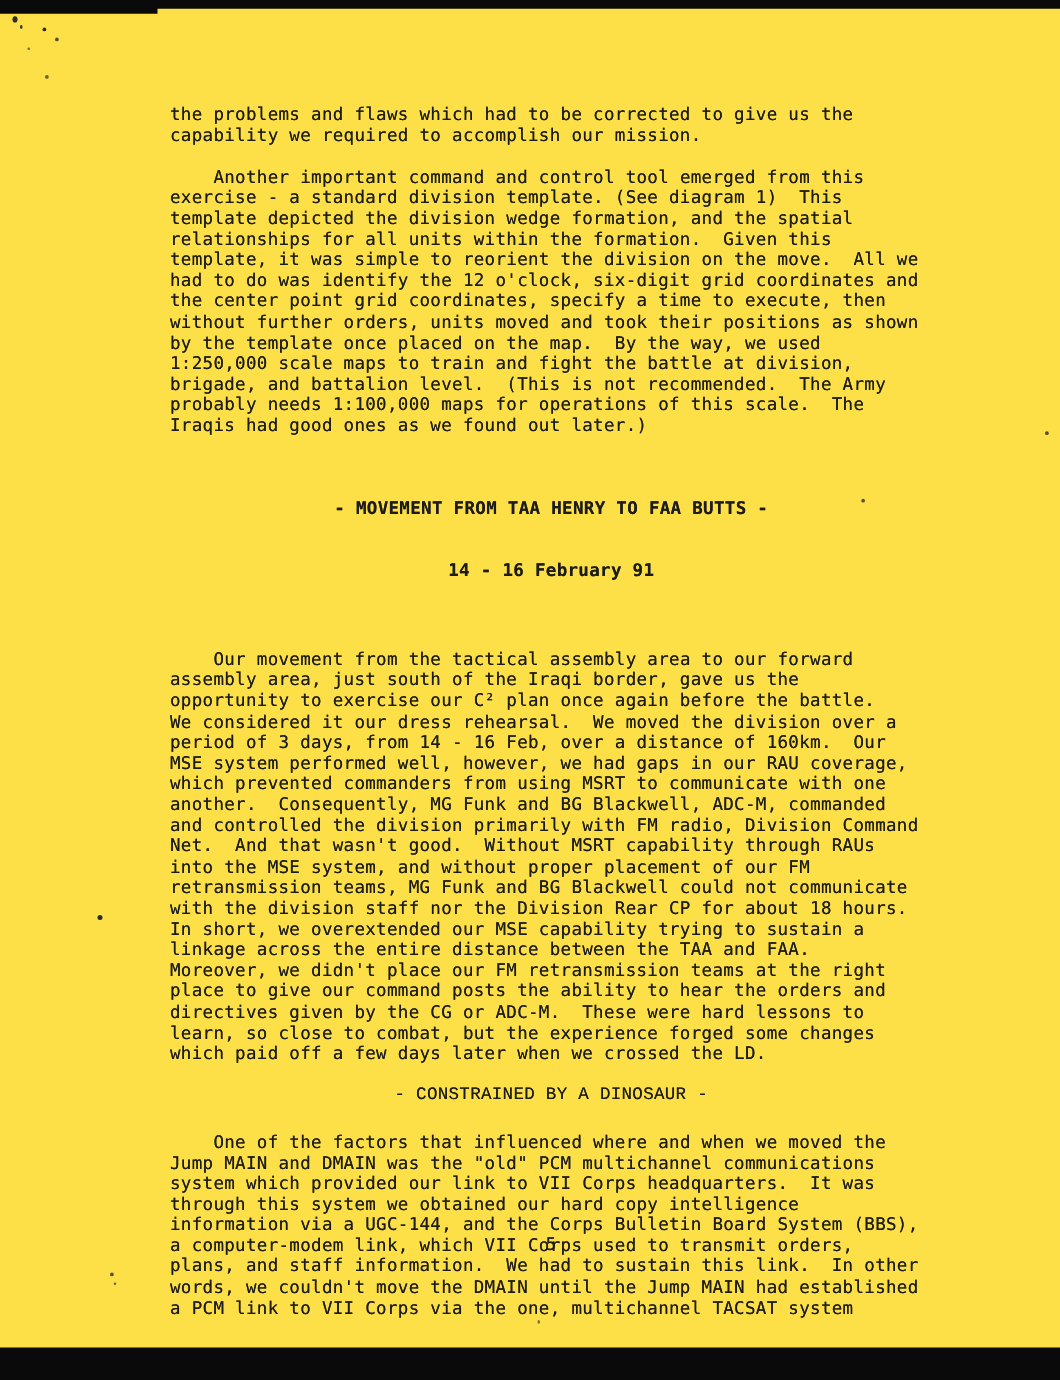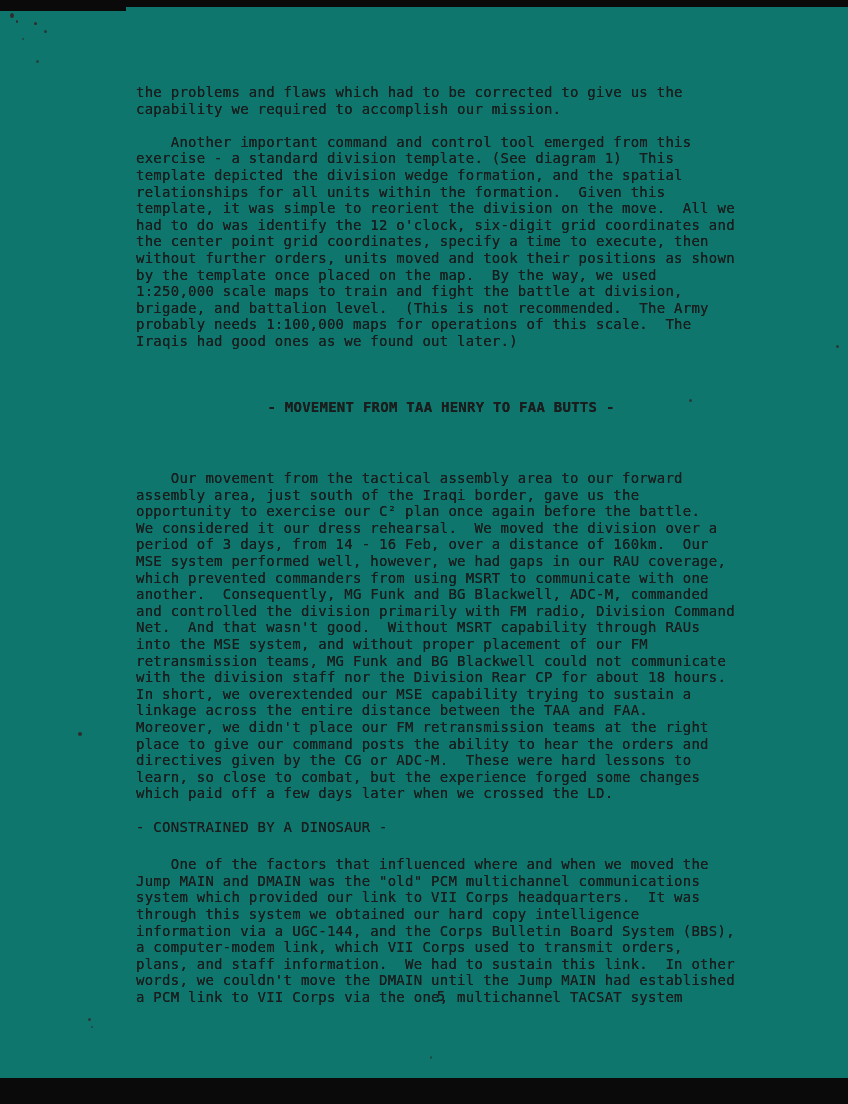--- a/index.html
+++ b/index.html
@@ -4,21 +4,21 @@
 <style>
   html, body {
     margin: 0;
     padding: 0;
     background: #e9e9e7;
   }
   .page {
     position: relative;
     width: 848px;
     height: 1104px;
-    background: #0f766e;
+    background: #fde047;
     overflow: hidden;
     font-family: "DejaVu Sans Mono", "Liberation Mono", monospace;
     color: #1c1c1c;
   }
   .scan-bar {
     position: absolute;
     left: 0;
     width: 100%;
     background: #0a0a0a;
   }
@@ -39,23 +39,24 @@
     margin: 0 0 16.6px 0;
     white-space: pre-wrap;
   }
   .heading-group {
     text-align: center;
     margin: 0 0 21px 0;
     white-space: pre-wrap;
   }
   .heading-group .h-line { white-space: pre-wrap; font-weight: bold; }
   .heading-single {
-    text-align: left;
+    text-align: center;
     margin: 8px 0 21px 0;
     white-space: pre-wrap;
+    font-family: Liberation Mono, monospace;
   }
   .page-number {
     position: absolute;
     left: 136px;
     top: 988px;
     width: 610px;
     text-align: center;
     font-size: 14px;
     letter-spacing: 0.25px;
     text-shadow: 0 0 0.4px rgba(10,10,10,0.75);
@@ -101,20 +102,21 @@
 the center point grid coordinates, specify a time to execute, then
 without further orders, units moved and took their positions as shown
 by the template once placed on the map.  By the way, we used
 1:250,000 scale maps to train and fight the battle at division,
 brigade, and battalion level.  (This is not recommended.  The Army
 probably needs 1:100,000 maps for operations of this scale.  The
 Iraqis had good ones as we found out later.)</div>
 
     <div class="heading-group">
       <div class="h-line">- MOVEMENT FROM TAA HENRY TO FAA BUTTS -</div>
+      <div class="h-line">14 - 16 February 91</div>
     </div>
 
     <div class="block">    Our movement from the tactical assembly area to our forward
 assembly area, just south of the Iraqi border, gave us the
 opportunity to exercise our C² plan once again before the battle.
 We considered it our dress rehearsal.  We moved the division over a
 period of 3 days, from 14 - 16 Feb, over a distance of 160km.  Our
 MSE system performed well, however, we had gaps in our RAU coverage,
 which prevented commanders from using MSRT to communicate with one
 another.  Consequently, MG Funk and BG Blackwell, ADC-M, commanded

